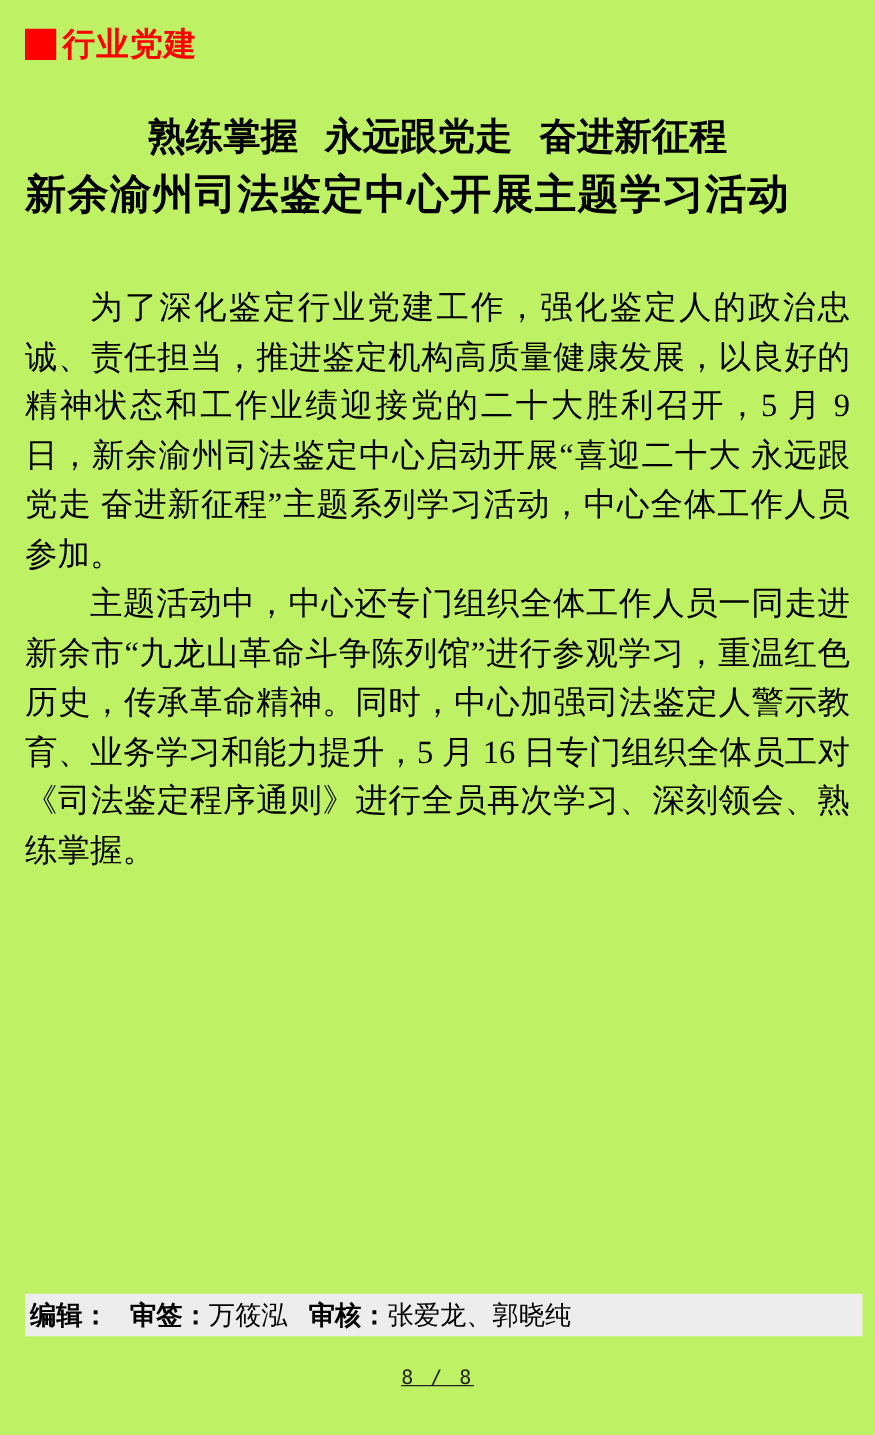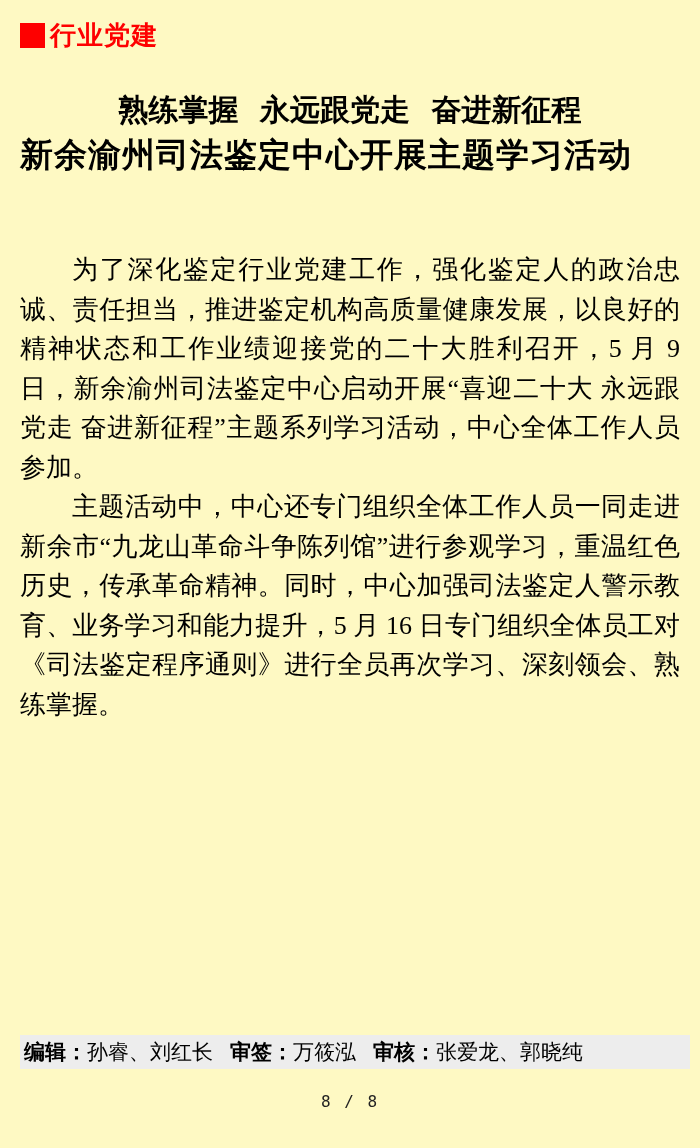--- a/index.html
+++ b/index.html
@@ -1,21 +1,21 @@
 <!DOCTYPE html>
 <html lang="zh" style="--accent: #fe0000;"><head>
 <meta charset="utf-8">
 <style>
   html, body { margin: 0; padding: 0; background: #ffffff; }
   .page {
     position: relative;
     width: 700px;
     height: 1148px;
     margin: 0 auto;
-    background: #fef9c3;
+    background: #bef264;
     box-sizing: border-box;
     padding: 0 20px;
     overflow: hidden;
     font-family: "Liberation Serif", serif;
     color: #000000;
   }
   
   .section-header {
     display: flex;
     align-items: center;
@@ -49,21 +49,21 @@
     margin-top: 9px;
     text-align: left;
     font-size: 33px;
     font-weight: 900;
     line-height: 38px;
     font-family: "Liberation Sans", sans-serif;
     letter-spacing: 1px;
   }
   
   .article-body {
-    margin-top: 76px;
+    margin-top: 52px;
     font-size: 26px;
     line-height: 39.5px;
     text-align: justify;
   }
   .article-body p {
     margin: 0;
     text-indent: 2em;
     word-break: break-all;
   }
   
@@ -92,20 +92,21 @@
   .page-number {
     position: absolute;
     left: 0;
     right: 0;
     top: 1092px;
     text-align: center;
     font-size: 16px;
     color: #222222;
     font-family: "DejaVu Sans Mono", monospace;
     letter-spacing: 2px;
+    text-decoration: underline;
   }
 </style>
 </head>
 <body>
 
 <div class="page">
 
   <div class="section-header">
     <span class="section-marker"></span>
     <span>行业党建</span>
@@ -115,21 +116,20 @@
   <div class="title-sub">新余渝州司法鉴定中心开展主题学习活动</div>
 
   <div class="article-body">
     <p>为了深化鉴定行业党建工作，强化鉴定人的政治忠诚、责任担当，推进鉴定机构高质量健康发展，以良好的精神状态和工作业绩迎接党的二十大胜利召开，5 月 9 日，新余渝州司法鉴定中心启动开展“喜迎二十大 永远跟党走 奋进新征程”主题系列学习活动，中心全体工作人员参加。</p>
     <p>主题活动中，中心还专门组织全体工作人员一同走进新余市“九龙山革命斗争陈列馆”进行参观学习，重温红色历史，传承革命精神。同时，中心加强司法鉴定人警示教育、业务学习和能力提升，5 月 16 日专门组织全体员工对《司法鉴定程序通则》进行全员再次学习、深刻领会、熟练掌握。</p>
   </div>
 
   <div class="credits-bar">
     <span class="credit-group">
       <span class="credit-label">编辑：</span>
-      <span class="credit-names">孙睿、刘红长</span>
     </span>
     <span class="credit-group">
       <span class="credit-label">审签：</span>
       <span class="credit-names">万筱泓</span>
     </span>
     <span class="credit-group">
       <span class="credit-label">审核：</span>
       <span class="credit-names">张爱龙、郭晓纯</span>
     </span>
   </div>

